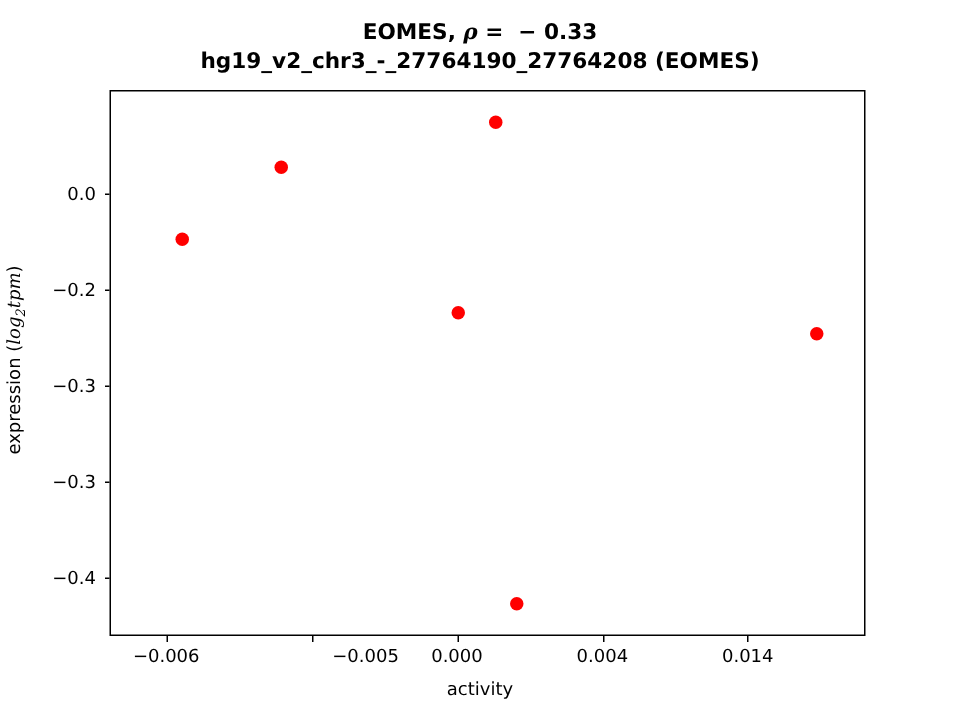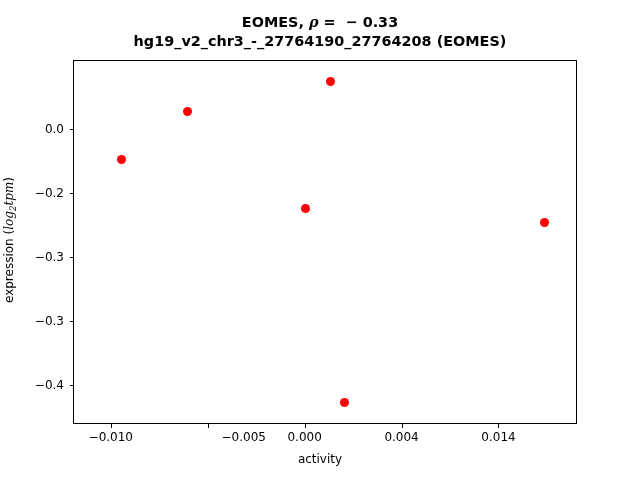--- a/index.html
+++ b/index.html
@@ -157,21 +157,21 @@
         <div class="marker" style="left: 113.4px; top: 50.9382px; background: rgb(255, 0, 0); width: 9px; height: 9px; margin-left: -4.5px; margin-top: -4.5px;"></div>
         <div class="marker" style="left: 256.846px; top: 20.8238px; background: rgb(255, 0, 0); width: 9px; height: 9px; margin-left: -4.5px; margin-top: -4.5px;"></div>
         <div class="marker" style="left: 231.646px; top: 147.048px; background: rgb(255, 0, 0); width: 9px; height: 9px; margin-left: -4.5px; margin-top: -4.5px;"></div>
         <div class="marker" style="left: 270.415px; top: 341.19px; background: rgb(255, 0, 0); width: 9px; height: 9px; margin-left: -4.5px; margin-top: -4.5px;"></div>
         <div class="marker" style="left: 470.077px; top: 161.144px; background: rgb(255, 0, 0); width: 9px; height: 9px; margin-left: -4.5px; margin-top: -4.5px;"></div>
       </div>
   </div>
 
   <div id="ticks-layer">
       <div class="xtick" style="left: 110.8px;"></div>
-      <div class="xticklabel" style="left: 110.8px;">−0.010</div>
+      <div class="xticklabel" style="left: 110.8px;">−0.006</div>
       <div class="xtick" style="left: 207.723px;"></div>
       <div class="xticklabel" style="left: 207.723px; margin-left: 36px;">−0.005</div>
       <div class="xtick" style="left: 304.646px;"></div>
       <div class="xticklabel" style="left: 304.646px;">0.000</div>
       <div class="xtick" style="left: 401.569px;"></div>
       <div class="xticklabel" style="left: 401.569px;">0.004</div>
       <div class="xtick" style="left: 498.492px;"></div>
       <div class="xticklabel" style="left: 498.492px;">0.014</div>
       <div class="ytick" style="top: 128.879px;"></div>
       <div class="yticklabel" style="top: 128.879px;">0.0</div>

